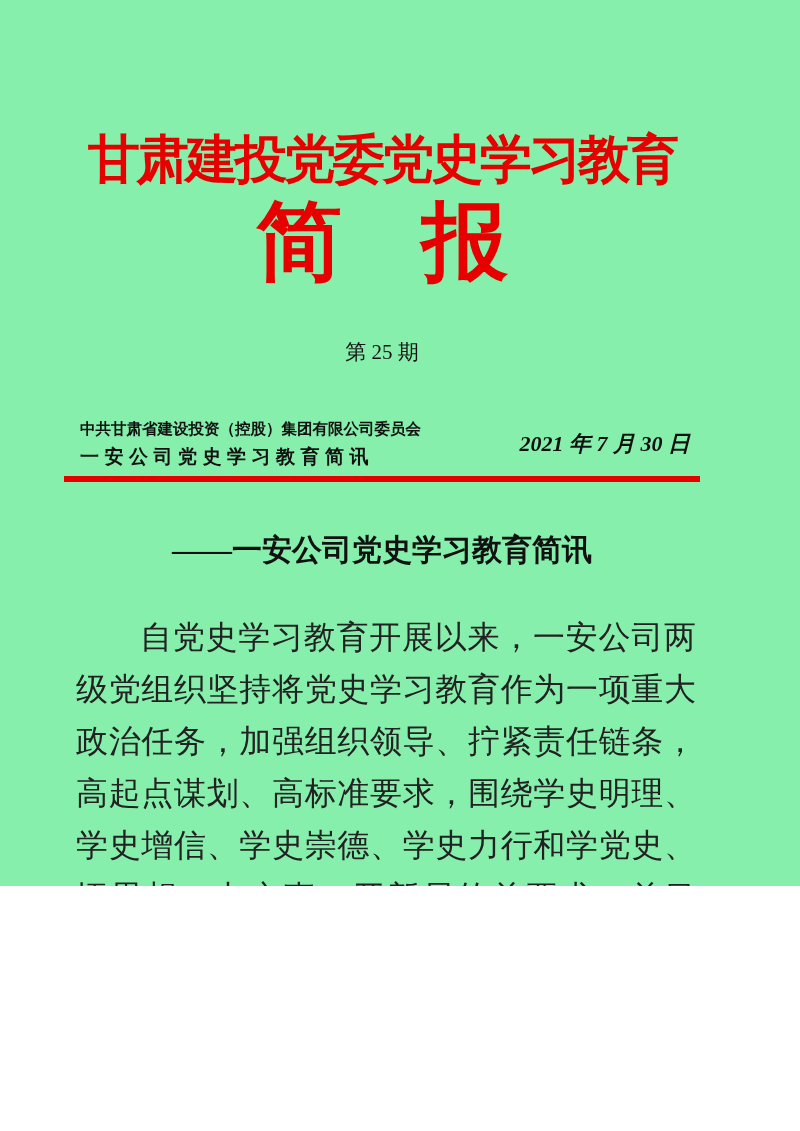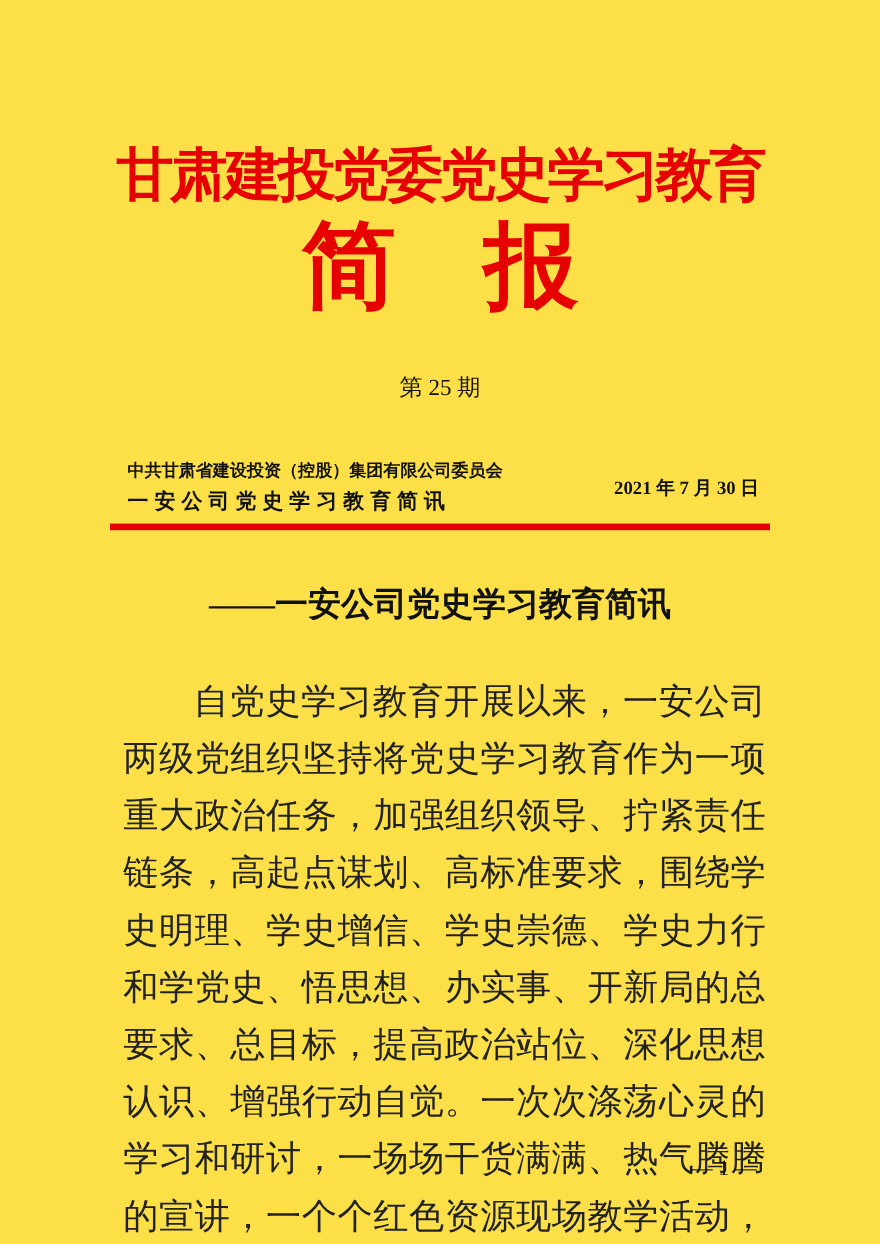--- a/index.html
+++ b/index.html
@@ -4,27 +4,27 @@
 <style>
   html, body {
     margin: 0;
     padding: 0;
     background: #ffffff;
     font-family: "Liberation Serif", serif;
   }
   .page {
     position: relative;
     width: 800px;
-    height: 1131px;
+    height: 886px;
     margin: 0 auto;
-    background: #fde047;
+    background: #86efac;
     color: #1f1f1f;
     overflow: hidden;
     box-sizing: border-box;
-    padding: 126px 100px 0 100px;
+    padding: 126px 100px 0 64px;
   }
 
   
   .masthead-org-title {
     text-align: center;
     color: #e60000;
     font-weight: bold;
     font-size: 52px;
     line-height: 68px;
     letter-spacing: -3px;
@@ -66,25 +66,26 @@
   .issuer-office {
     margin-top: 5px;
     font-size: 19px;
     font-weight: bold;
     letter-spacing: 5.5px;
     line-height: 25px;
     color: #111111;
     white-space: nowrap;
   }
   .issuer-date {
-    font-size: 17px;
+    font-size: 22px;
     font-weight: bold;
     line-height: 25px;
     color: #111111;
     white-space: nowrap;
+    font-style: italic;
   }
   .red-rule {
     margin-top: 7px;
     height: 6px;
     background: #e60000;
   }
 
   
   .article-headline {
     margin-top: 44px;

